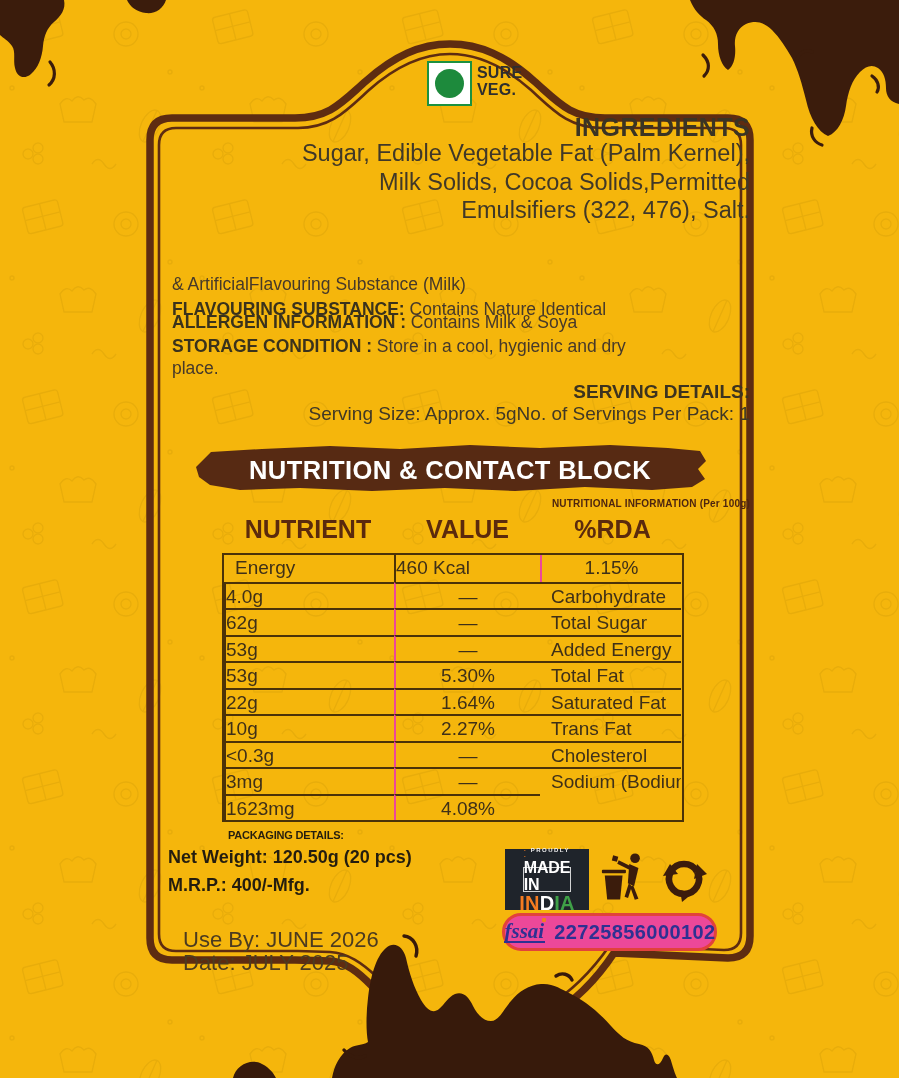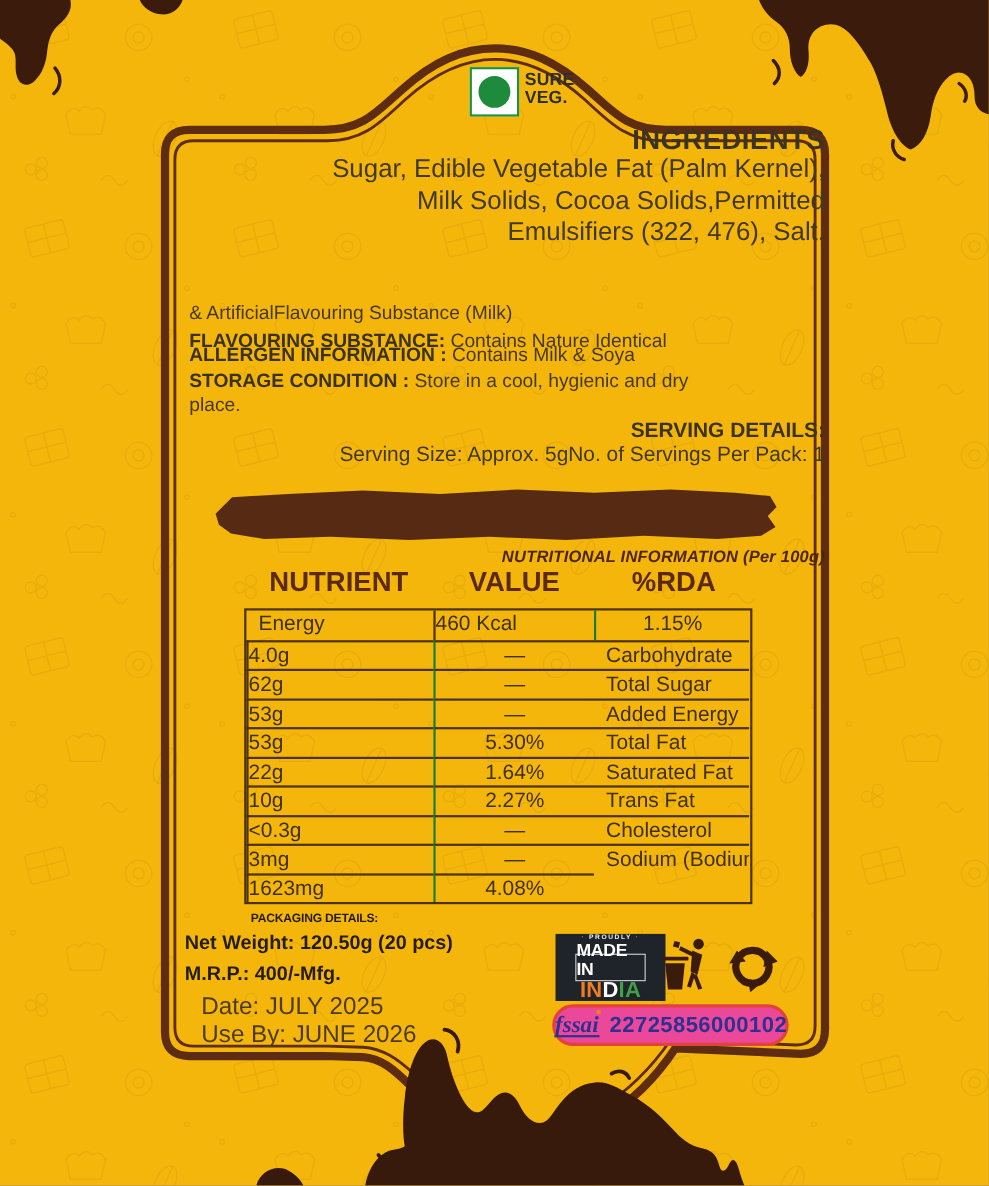--- a/index.html
+++ b/index.html
@@ -25,42 +25,42 @@
   .iline{left:172px;width:500px;font-size:17.5px;line-height:22px;color:#46392a;}
   .iline strong{color:#3a321c;}
   .l-flav1{top:264px;margin-top:34px;} .l-flav2{top:273px;} .l-allerg{top:311px;} .l-stor{top:335px;}
 
   .serv-title{top:381px;font-size:19px;font-weight:bold;color:#3c331f;}
   .serv-line{top:403px;font-size:19px;color:#403826;}
 
   .banner-text{left:200px;top:449px;width:500px;height:42px;display:flex;align-items:center;justify-content:center;
     color:#ffffff;font-size:25.5px;font-weight:bold;letter-spacing:.4px;}
 
-  .nutr-sub{top:498px;font-size:15px;font-weight:bold;font-style:italic;color:#4d2510;letter-spacing:.2px;}
+  .nutr-sub{top:498px;font-size:10px;font-weight:bold;color:#4d2510;letter-spacing:.2px;}
 
   .thead{left:222px;top:515px;width:462px;display:grid;grid-template-columns:172px 147px 143px;
     font-size:25px;font-weight:bold;color:#5b2a0d;}
   .thead div{text-align:center;}
 
   .ntable{left:222px;top:553px;width:462px;border:2.5px solid #4b3208;box-sizing:border-box;
     display:grid;grid-template-columns:170px 146px 141px;}
   .ntable .cell{height:26.5px;line-height:26px;font-size:19px;color:#3f3018;box-sizing:border-box;
     border-top:2px solid #4b3208;overflow:hidden;white-space:nowrap;}
   .ntable .r0{border-top:none;}
   .ntable .c0{padding-left:11px;}
   .ntable .c1{border-left:2px solid #4b3208;}
-  .ntable .c2{border-left:2px solid #15803d;text-align:center;}
+  .ntable .c2{border-left:2px solid #ec4899;text-align:center;}
 
   .pack-title{left:228px;top:829px;font-size:11px;font-weight:800;color:#241d0f;letter-spacing:-.2px;}
   .pack-b{left:168px;font-size:18px;font-weight:bold;color:#241d0f;}
   .pack-r{left:183px;font-size:22px;color:#4c3b20;}
-  .p-net{top:847px;} .p-mrp{top:875px;} .p-date{top:902px;} .p-use{top:927px;}
+  .p-net{top:847px;} .p-mrp{top:875px;} .p-date{top:950px;} .p-use{top:927px;}
 
   
-  .mii{left:505px;top:849px;width:100px;height:61px;background:#1f242b;box-sizing:border-box;padding:18px;}
+  .mii{left:505px;top:849px;width:84px;height:61px;background:#1f242b;box-sizing:border-box;padding:18px;}
   .mii-inner{border:1px solid rgba(255,255,255,.8);height:100%;box-sizing:border-box;
     display:flex;flex-direction:column;align-items:center;justify-content:center;}
   .mii-proud{font-size:6px;font-weight:bold;color:#f0f0f0;letter-spacing:1.5px;}
   .mii-proud .dot{color:#f47b20;}
   .mii-made{font-size:16px;font-weight:900;color:#ffffff;line-height:17px;letter-spacing:-.2px;}
   .mii-india{font-size:20px;font-weight:900;line-height:20px;letter-spacing:.2px;}
   .mii-orange{color:#f47b20;} .mii-white{color:#ffffff;} .mii-green{color:#3fa047;}
 
   .icon-svg{position:absolute;}
 
@@ -160,20 +160,21 @@
   <div class="abs iline l-allerg">
     <strong>ALLERGEN INFORMATION :</strong><span> Contains Milk &amp; Soya</span>
   </div>
   <div class="abs centered serv-title">SERVING DETAILS:</div>
 
   <div class="abs iline l-stor">
     <strong>STORAGE CONDITION :</strong><span> Store in a cool, hygienic and dry place.</span>
   </div>
   <div class="abs centered serv-line">Serving Size: Approx. 5gNo. of Servings Per Pack: 1</div>
 
+  <div class="abs banner-text">NUTRITION &amp; CONTACT BLOCK</div>
 
   <div class="abs centered nutr-sub">NUTRITIONAL INFORMATION (Per 100g)</div>
 
   <div class="abs thead">
     <div>NUTRIENT</div>
     <div>VALUE</div>
     <div>%RDA</div>
   </div>
 
   <div class="abs ntable">

